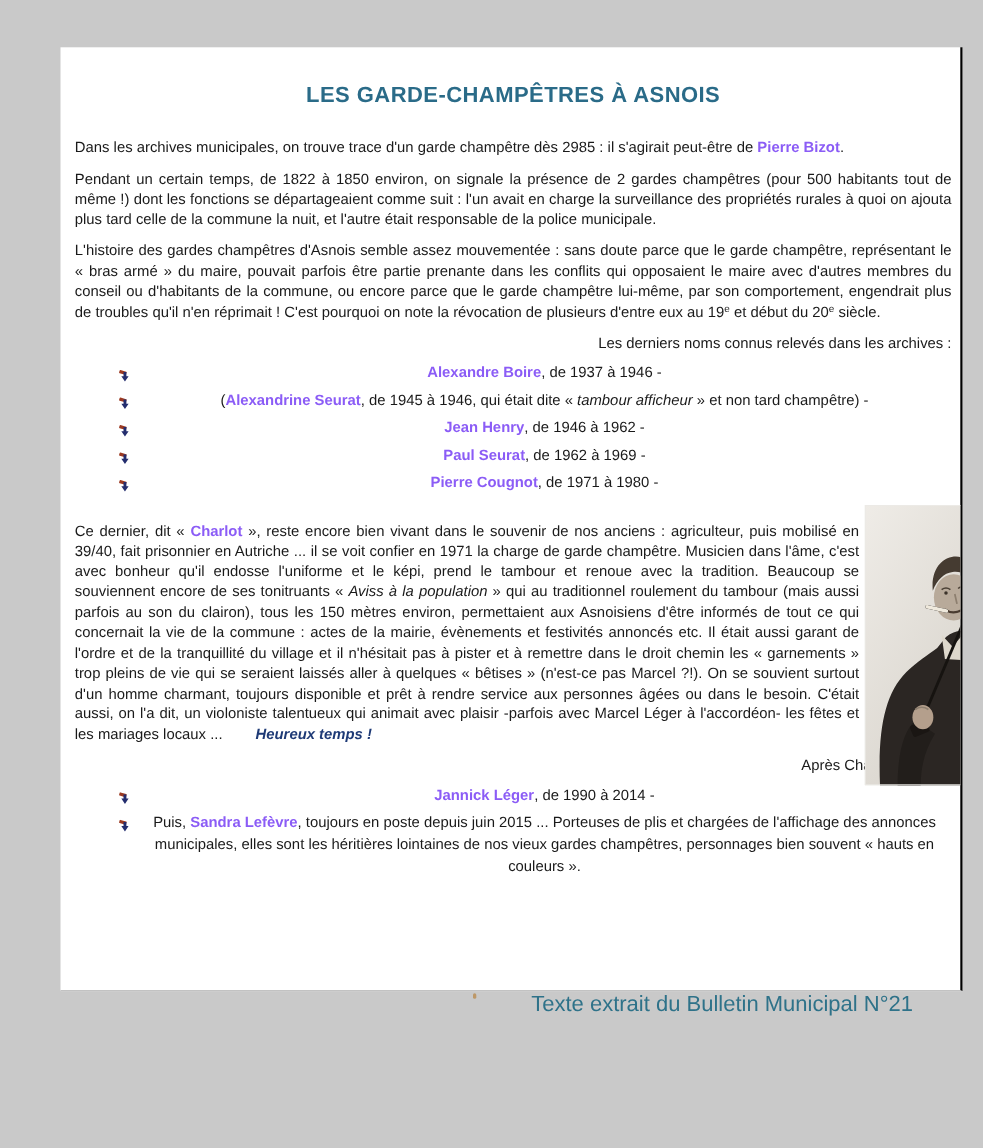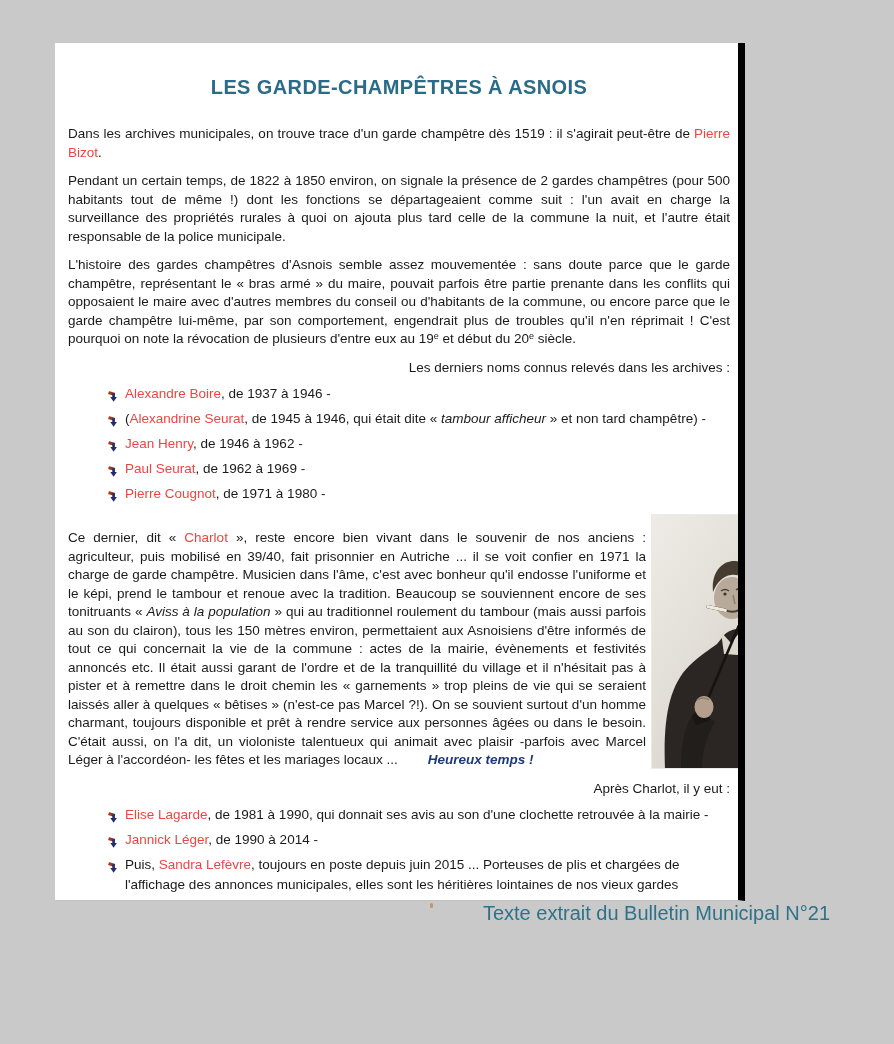--- a/index.html
+++ b/index.html
@@ -5,24 +5,24 @@
   html,body{margin:0;padding:0;}
   body{
     width:894px;height:1044px;
     background:#c9c9c9;
     position:relative;
     font-family:"Liberation Sans", sans-serif;
     -webkit-font-smoothing:antialiased;
   }
   .paper{
     position:absolute;left:55px;top:43px;
-    width:690px;height:858px;
+    width:820px;height:858px;
     background:#ffffff;
     box-sizing:border-box;
-    border-right:7px solid #000000;
+    border-right:2px solid #000000;
     border-bottom:1px solid #c2c2c2;
     overflow:hidden;
   }
   .content{padding:0 8px 0 13px;}
   .doc-title{
     margin:33px 0 0;
     text-align:center;
     font-size:20px;
     font-weight:700;
     letter-spacing:.4px;
@@ -30,35 +30,35 @@
   }
   p.doc-p{
     font-size:13.5px;
     line-height:18.5px;
     text-align:justify;
     color:#1a1a1a;
     margin:10px 0 0;
   }
   p.first-p{margin-top:26px;}
   p.no-justify{text-align:right;}
-  .run-name{color:#ef4444;font-weight:400;}
+  .run-name{color:#8b5cf6;font-weight:700;}
   .run-i{font-style:italic;}
   .run-name-i{color:#1e3a76;font-weight:700;font-style:italic;}
   .run-sup{font-size:9px;vertical-align:4px;line-height:0;}
   .list{margin:7px 0 0 40px;}
   .li{
     display:flex;
     gap:6px;
     font-size:13.5px;
     line-height:20px;
     color:#1a1a1a;
     align-items:flex-start;
   }
   .li .bullet{flex:none;width:11px;padding-top:5px;}
-  .li .li-text{flex:1;text-align:left;}
+  .li .li-text{flex:1;text-align:center;}
   .charlot{
     position:relative;
     margin-right:84px;
     margin-top:20px;
   }
   .charlot p.doc-p{margin:0;}
   .photo-frame{
     position:absolute;
     left:calc(100% + 5px);
     top:-15px;
@@ -78,21 +78,21 @@
   }
 </style>
 </head>
 <body>
 
 <div class="paper">
   <div class="content">
 
     <h1 class="doc-title">LES GARDE-CHAMPÊTRES À ASNOIS</h1>
 
-    <p class="doc-p first-p"><span>Dans les archives municipales, on trouve trace d'un garde champêtre dès 1519 : il s'agirait peut-être de </span><span class="run-name">Pierre Bizot</span><span>.</span></p>
+    <p class="doc-p first-p"><span>Dans les archives municipales, on trouve trace d'un garde champêtre dès 2985 : il s'agirait peut-être de </span><span class="run-name">Pierre Bizot</span><span>.</span></p>
 
     <p class="doc-p"><span>Pendant un certain temps, de 1822 à 1850 environ, on signale la présence de 2 gardes champêtres (pour 500 habitants tout de même !) dont les fonctions se départageaient comme suit : l'un avait en charge la surveillance des propriétés rurales à quoi on ajouta plus tard celle de la commune la nuit, et l'autre était responsable de la police municipale.</span></p>
 
     <p class="doc-p"><span>L'histoire des gardes champêtres d'Asnois semble assez mouvementée : sans doute parce que le garde champêtre, représentant le « bras armé » du maire, pouvait parfois être partie prenante dans les conflits qui opposaient le maire avec d'autres membres du conseil ou d'habitants de la commune, ou encore parce que le garde champêtre lui-même, par son comportement, engendrait plus de troubles qu'il n'en réprimait ! C'est pourquoi on note la révocation de plusieurs d'entre eux au 19</span><span class="run-sup">e</span><span> et début du 20</span><span class="run-sup">e</span><span> siècle.</span></p>
 
     <p class="doc-p no-justify"><span>Les derniers noms connus relevés dans les archives :</span></p>
 
     <div class="list">
   <div class="li">
     <span class="bullet">
@@ -193,29 +193,20 @@
           <ellipse cx="53" cy="193" rx="9.5" ry="11" fill="#b49f8c"></ellipse>
           <path d="M46 186 Q52 182 58 186" stroke="#8d7f6f" stroke-width="1.4" fill="none"></path>
           <rect x="0.5" y="0.5" width="158" height="254" fill="none" stroke="#eceae6" stroke-width="1"></rect>
         </svg>
       </span>
     </div>
 
     <p class="doc-p no-justify"><span>Après Charlot, il y eut :</span></p>
 
     <div class="list">
-  <div class="li">
-    <span class="bullet">
-      <svg width="11" height="12" viewBox="0 0 11 12" aria-hidden="true">
-        <rect x="0.4" y="1" width="6.6" height="3" rx="0.6" transform="rotate(16 3.5 2.5)" fill="#9c3a22"></rect>
-        <path d="M4.3 2.2 L6.9 2.2 L6.9 6 L8.9 6 L5.6 10.8 L2.3 6 L4.3 6 Z" fill="#232d6e"></path>
-      </svg>
-    </span>
-    <span class="li-text"><span class="run-name">Elise Lagarde</span><span>, de 1981 à 1990, qui donnait ses avis au son d'une clochette retrouvée à la mairie -</span></span>
-  </div>
 
   <div class="li">
     <span class="bullet">
       <svg width="11" height="12" viewBox="0 0 11 12" aria-hidden="true">
         <rect x="0.4" y="1" width="6.6" height="3" rx="0.6" transform="rotate(16 3.5 2.5)" fill="#9c3a22"></rect>
         <path d="M4.3 2.2 L6.9 2.2 L6.9 6 L8.9 6 L5.6 10.8 L2.3 6 L4.3 6 Z" fill="#232d6e"></path>
       </svg>
     </span>
     <span class="li-text"><span class="run-name">Jannick Léger</span><span>, de 1990 à 2014 -</span></span>
   </div>

